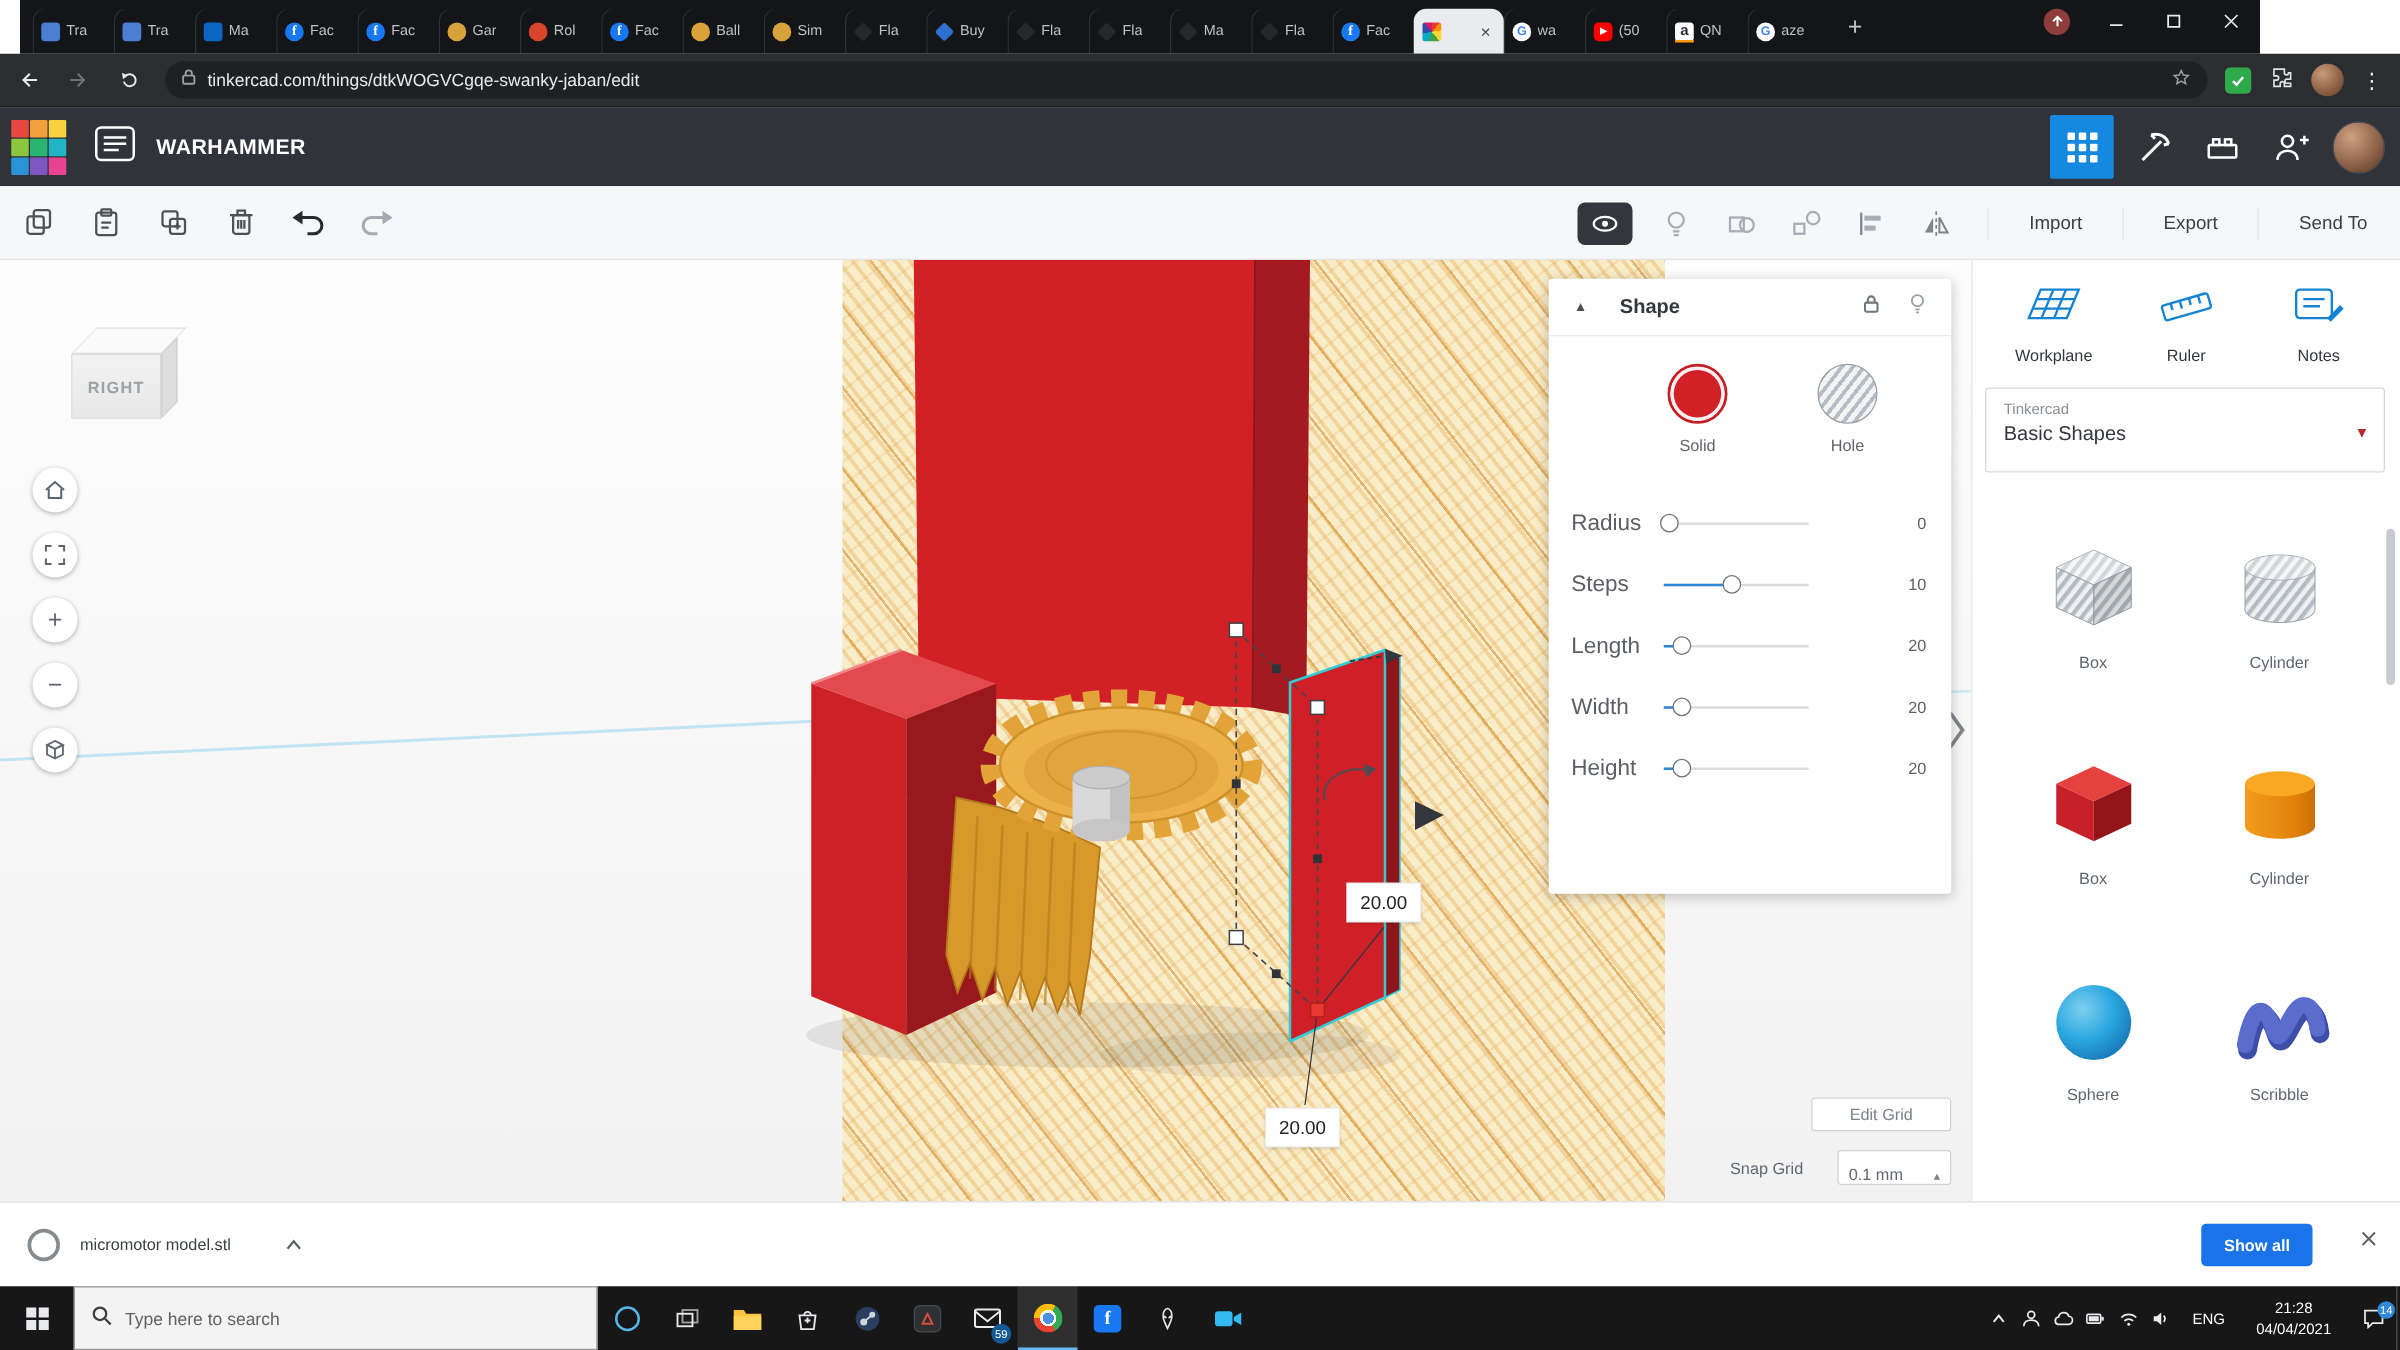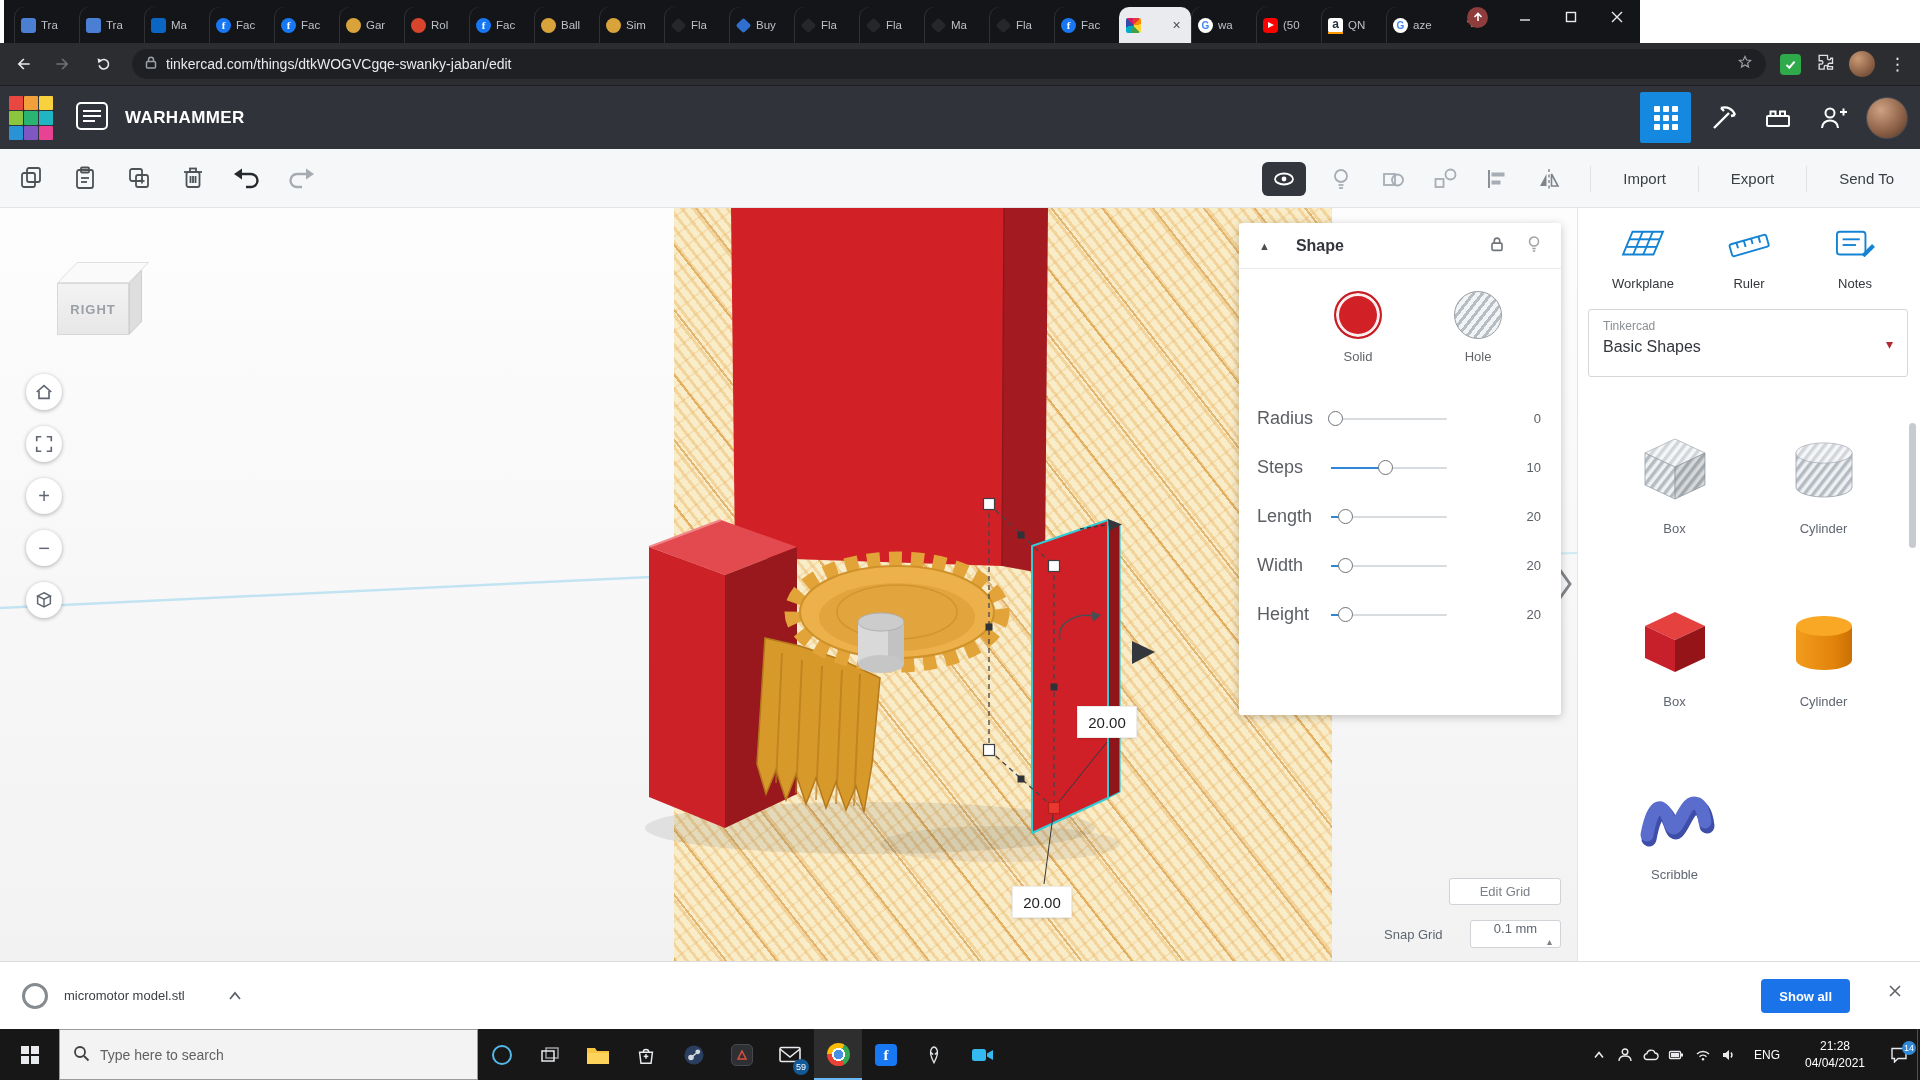--- a/index.html
+++ b/index.html
@@ -1,21 +1,21 @@
 <!DOCTYPE html>
 <html><head>
 <meta charset="utf-8">
 <style>
   * { box-sizing: border-box; margin: 0; padding: 0; }
   html,body { width:1920px; height:1080px; overflow:hidden; background:#000; }
   body { font-family:"Liberation Sans", sans-serif; }
   #screen { position:relative; width:1920px; height:1080px; background:#fff; overflow:hidden; }
 
   
-  .tabstrip { position:absolute; left:4px; top:0; width:1636px; height:43px; background:#141518; display:flex; align-items:flex-end; }
+  .tabstrip { position:absolute; left:16px; top:0; width:1792px; height:43px; background:#141518; display:flex; align-items:flex-end; }
   .tabs { display:flex; align-items:flex-end; padding-left:10px; height:43px; }
   .tab { flex:none; width:65px; height:36px; display:flex; align-items:center; padding:0 7px; color:#bdc1c6; font-size:11.5px; border-radius:10px 10px 0 0; overflow:hidden; position:relative; cursor:default; }
   .tab:not(.active){ box-shadow: inset 1px 0 0 rgba(255,255,255,.12); }
   .tab.active { background:#e9ebee; color:#202124; width:72px; }
   .tab-label { white-space:nowrap; overflow:hidden; max-width:36px; }
   .tab-close { display:none; margin-left:auto; width:15px; height:15px; text-align:center; line-height:14px; border-radius:50%; }
   .tab.active .tab-close { display:block; }
   .tab-close::before { content:"×"; font-size:14px; color:#4a4d52; }
   .favicon { width:15px; height:15px; border-radius:3px; margin-right:5px; flex:none; position:relative; background:#777; }
   .f-blue .favicon{ background:#4a7fd4; }
@@ -91,21 +91,21 @@
 
   .nav-tools { position:absolute; left:26px; top:166px; width:36px; }
   .nav-circle { width:36px; height:36px; border-radius:50%; background:#fff; box-shadow:0 1px 4px rgba(0,0,0,.3); display:flex; align-items:center; justify-content:center; color:#5f6670; margin-bottom:16px; font-size:20px; }
 
   .dim-label { position:absolute; width:58px; height:30px; background:#fff; box-shadow:0 0 0 1px #ececec, 0 1px 3px rgba(0,0,0,.22); display:flex; align-items:center; justify-content:center; font-size:15px; color:#1f2023; }
   .dim-1 { left:1078px; top:499px; }
   .dim-2 { left:1013px; top:679px; }
 
   .edit-grid-btn { position:absolute; left:1449px; top:670px; width:112px; height:27px; background:#fff; border:1px solid #cfd3d7; border-radius:3px; color:#7c8187; font-size:13px; display:flex; align-items:center; justify-content:center; }
   .snapgrid-label { position:absolute; left:1384px; top:719px; font-size:13px; color:#5f6670; }
-  .snapgrid-select { position:absolute; left:1470px; top:712px; width:91px; height:28px; background:#fff; border:1px solid #cfd3d7; border-radius:3px; font-size:13px; color:#5f6670; display:flex; align-items:center; padding:0 8px;flex-direction:column; }
+  .snapgrid-select { position:absolute; left:1470px; top:712px; width:91px; height:28px; background:#fff; border:1px solid #cfd3d7; border-radius:3px; font-size:13px; color:#5f6670; display:flex; align-items:flex-end; padding:0 8px; }
   .snap-caret { margin-left:auto; color:#7c8187; font-size:10px; }
   .collapse-chevron { position:absolute; left:1556px; top:356px; width:20px; height:40px; display:flex; align-items:center; }
 
   
   .shape-panel { position:absolute; left:1239px; top:15px; width:322px; height:492px; background:#fff; border-radius:3px; box-shadow:0 2px 10px rgba(0,0,0,.22); }
   .sp-header { height:46px; border-bottom:1px solid #e8eaec; display:flex; align-items:center; padding:0 18px 0 20px; }
   .sp-collapse { font-size:11px; color:#4a4d52; }
   .sp-title { font-size:16px; font-weight:600; color:#33363d; margin-left:26px; }
   .sp-lock { margin-left:auto; }
   .sp-bulb { margin-left:18px; }
@@ -818,20 +818,26 @@
       </div>
       <div class="shape-item">
         <svg class="thumb" viewBox="0 0 84 84">
           <path d="M14,24 L14,58 A28,10 0 0 0 70,58 L70,24" fill="url(#gradCyl)"></path>
           <ellipse cx="42" cy="24" rx="28" ry="10" fill="#f8a825"></ellipse>
         </svg>
         <div class="shape-name">Cylinder</div>
       </div>
       <div class="shape-item">
         <svg class="thumb" viewBox="0 0 84 84">
+            <circle cx="42" cy="42" r="30" fill="url(#gradSphere)"></circle>
+          </svg>
+        <div class="shape-name">Sphere</div>
+      </div>
+      <div class="shape-item">
+        <svg class="thumb" viewBox="0 0 84 84">
           <path d="M14,60 C20,26 30,26 37,48 C43,66 50,28 61,28 C68,28 71,38 72,47" fill="none" stroke="#3d4da8" stroke-width="15" stroke-linecap="round" transform="translate(2,4)"></path>
           <path d="M14,60 C20,26 30,26 37,48 C43,66 50,28 61,28 C68,28 71,38 72,47" fill="none" stroke="#5a6ccc" stroke-width="13" stroke-linecap="round"></path>
         </svg>
         <div class="shape-name">Scribble</div>
       </div>
     </div>
     <div class="sb-scrollbar"></div>
   </div>
 
   <div class="download-bar">

